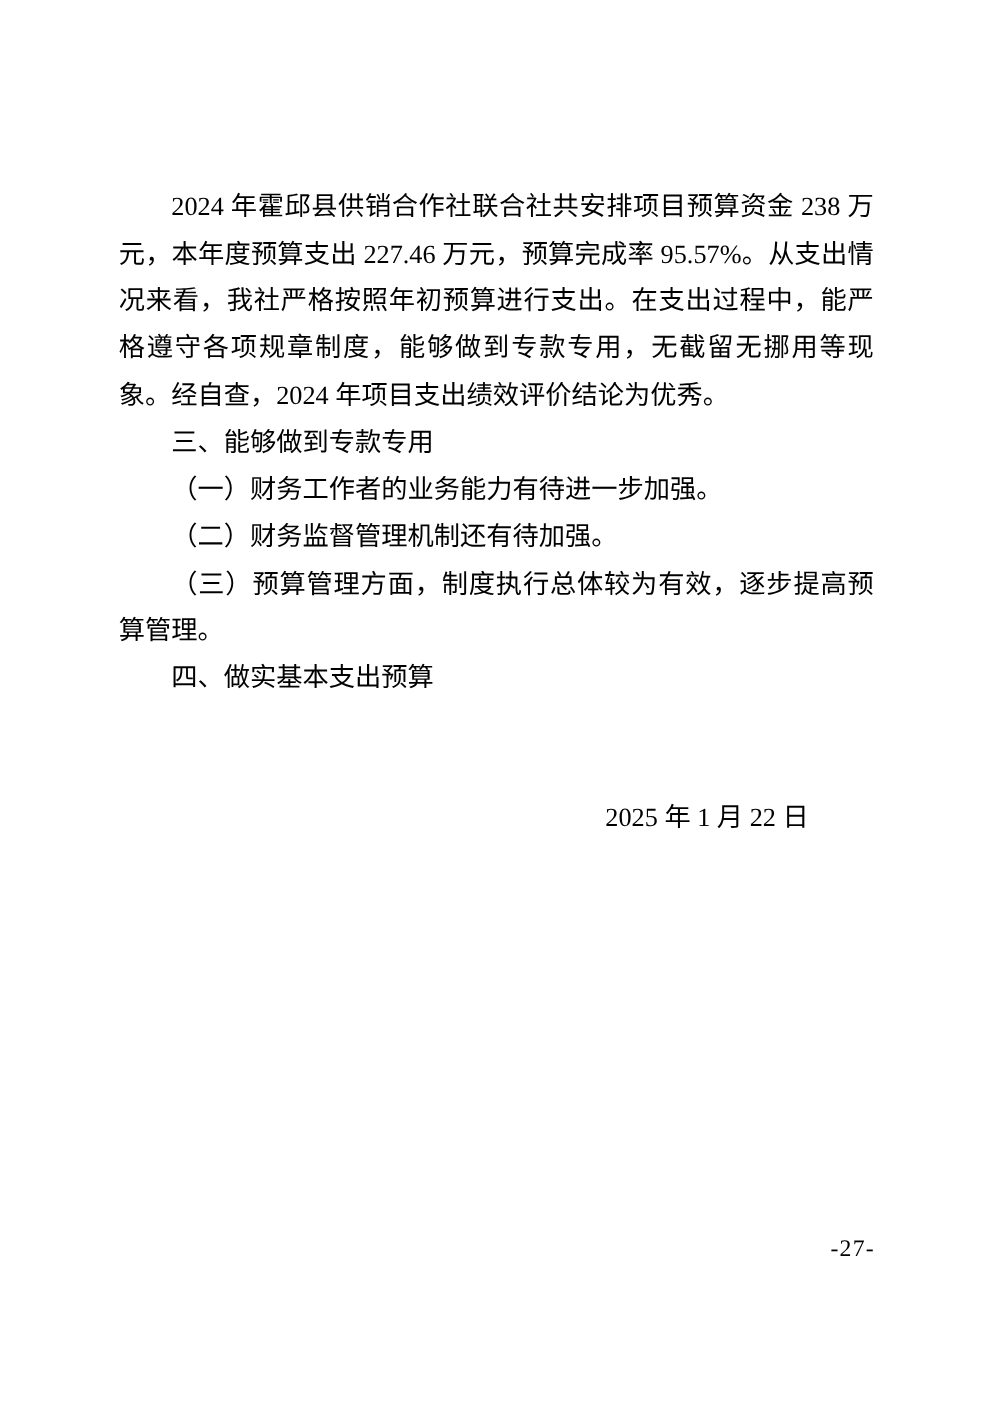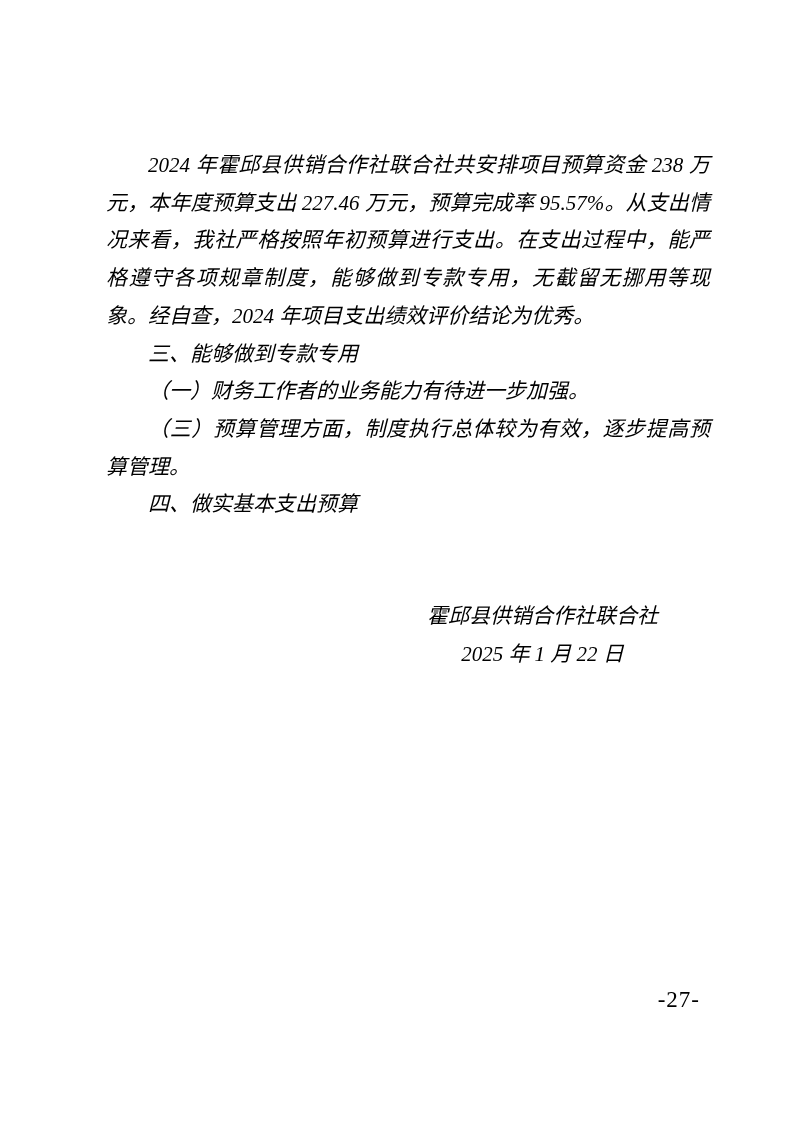--- a/index.html
+++ b/index.html
@@ -11,27 +11,26 @@
     position: relative;
     width: 793px;
     height: 1122px;
     background: #ffffff;
     color: #000000;
     font-family: "Liberation Serif", "DejaVu Serif", serif;
     overflow: hidden;
   }
   .content {
     position: absolute;
-    left: 106px;
+    left: 95px;
     top: 147px;
     width: 604px;
     font-size: 21px;
     line-height: 37.7px;
     text-align: justify;
-    font-style: italic;
   }
   .content p, .content h2 {
     margin: 0;
     padding: 0;
     font-size: inherit;
     font-weight: normal;
   }
   .indent {
     text-indent: 42px;
   }
@@ -50,46 +49,46 @@
     text-align: center;
     text-indent: 0;
   }
   .signature-block p {
     text-indent: 0;
   }
   .page-number {
     position: absolute;
     right: 93px;
     top: 986px;
-    font-size: 23px;
+    font-size: 19px;
     line-height: 28px;
     letter-spacing: 1px;
   }
 </style>
 </head>
 <body>
 
 <div class="page">
   <div class="content">
 
     <p class="indent">2024 年霍邱县供销合作社联合社共安排项目预算资金 238 万元，本年度预算支出 227.46 万元，预算完成率 95.57%。从支出情况来看，我社严格按照年初预算进行支出。在支出过程中，能严格遵守各项规章制度，能够做到专款专用，无截留无挪用等现象。经自查，2024 年项目支出绩效评价结论为优秀。</p>
 
     <h2 class="heading">三、能够做到专款专用</h2>
 
     <p class="indent">（一）财务工作者的业务能力有待进一步加强。</p>
 
+    <p class="indent">（二）财务监督管理机制还有待加强。</p>
 
     <p class="indent">（三）预算管理方面，制度执行总体较为有效，逐步提高预算管理。</p>
 
     <h2 class="heading">四、做实基本支出预算</h2>
 
 
 
 
     <div class="signature-block">
-      <p>霍邱县供销合作社联合社</p>
       <p>2025 年 1 月 22 日</p>
     </div>
 
   </div>
 
   <div class="page-number">-27-</div>
 </div>
 
 </body></html>

